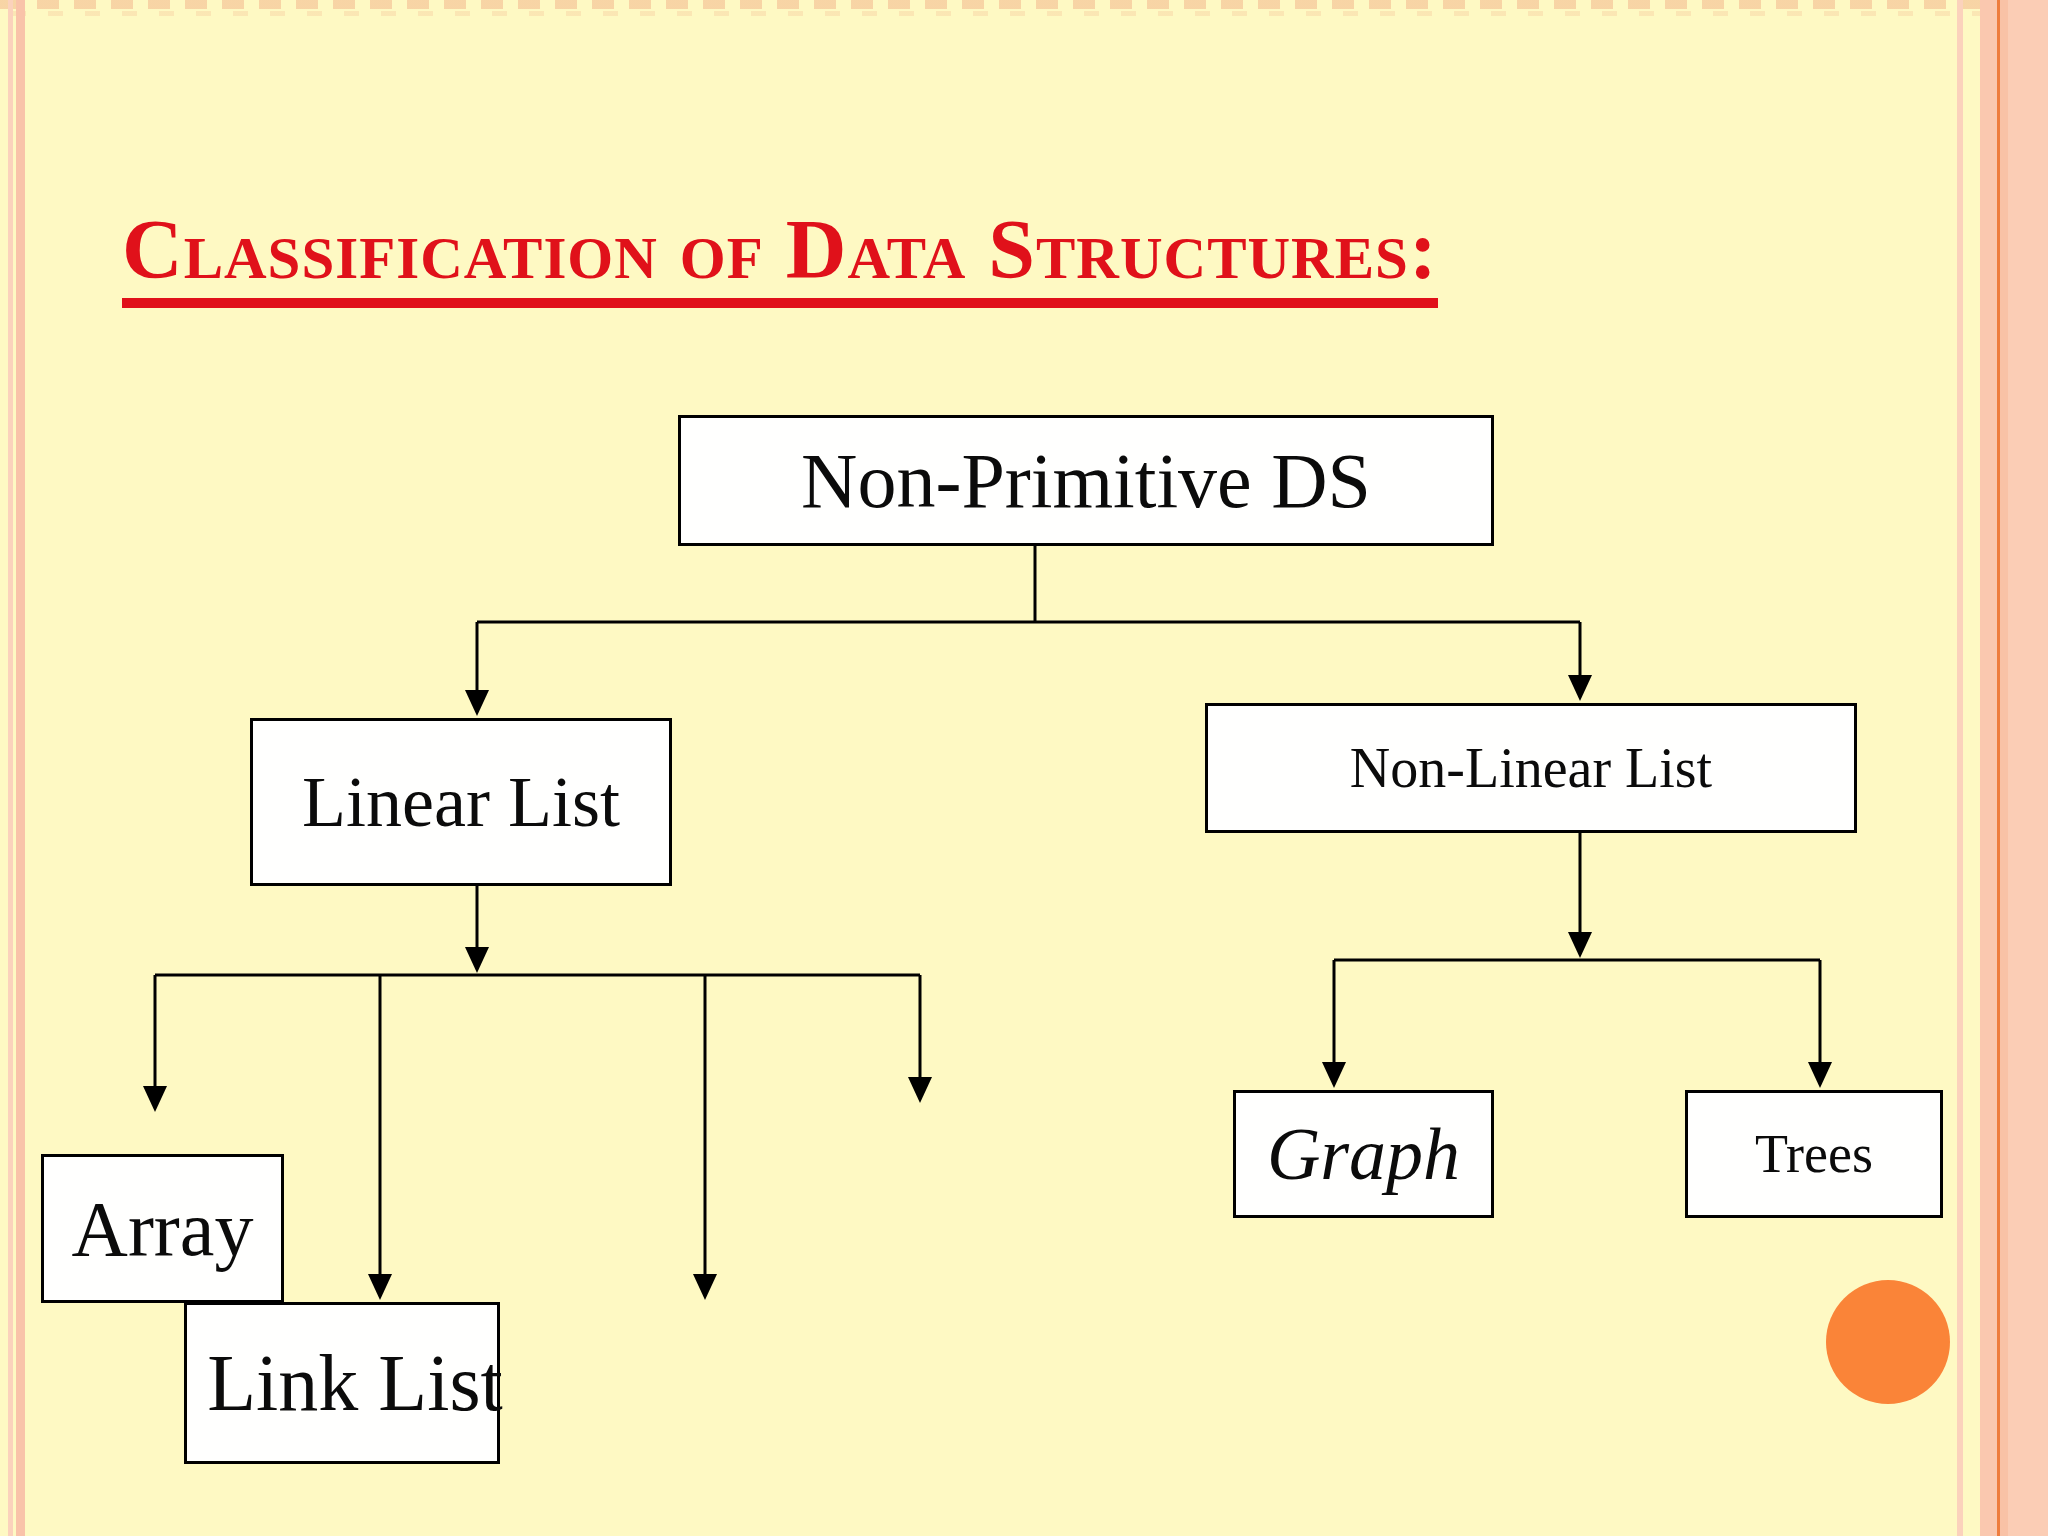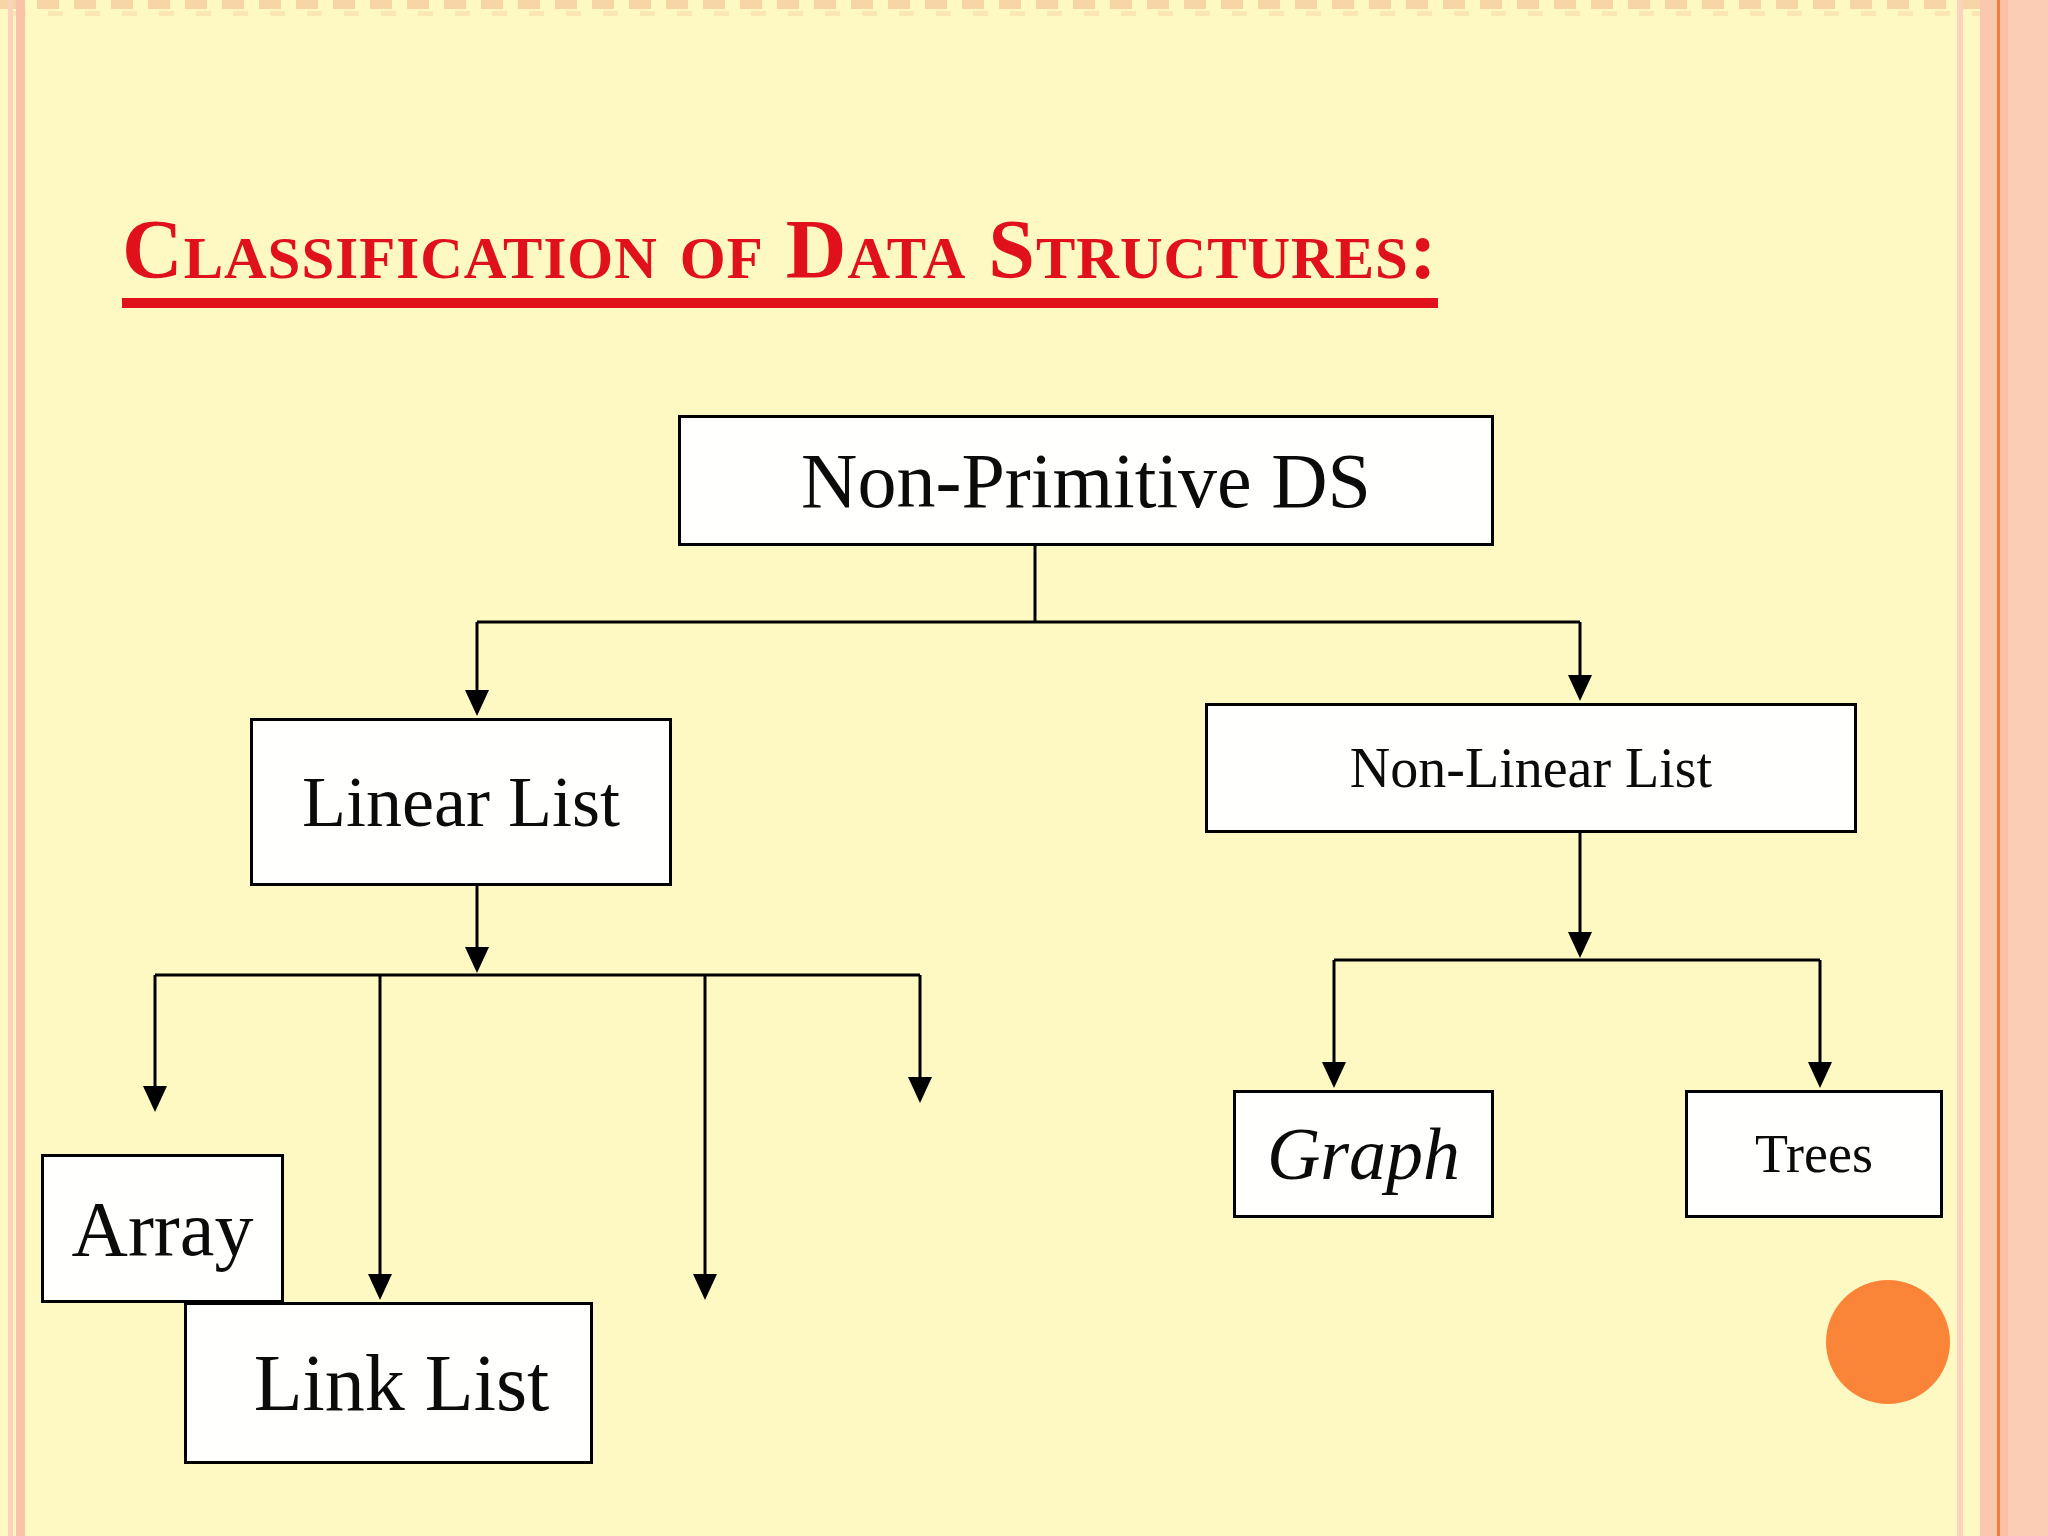--- a/index.html
+++ b/index.html
@@ -76,21 +76,21 @@
     justify-content: center;
     color: #0b0b0b;
     white-space: nowrap;
     line-height: 1;
   }
   .n-root      { left: 678px;  top: 415px;  width: 816px; height: 131px; font-size: 78px; }
   .n-linear    { left: 250px;  top: 718px;  width: 422px; height: 168px; font-size: 72px; }
   .n-nonlinear { left: 1205px; top: 703px;  width: 652px; height: 130px; font-size: 56px; }
   .n-array     { left: 41px;   top: 1114px; width: 243px; height: 149px; font-size: 78px; margin-top: 40px; }
   .n-queue     { left: 798px;  top: 1105px; width: 258px; height: 133px; font-size: 78px; }
-  .n-linklist  { left: 184px;  top: 1302px; width: 409px; height: 162px; font-size: 80px; padding-left: 26px; }
+  .n-linklist  { left: 184px;  top: 1302px; width: 316px; height: 162px; font-size: 80px; padding-left: 26px; }
   .n-stack     { left: 573px;  top: 1302px; width: 246px; height: 188px; font-size: 78px; }
   .n-graph     { left: 1233px; top: 1090px; width: 261px; height: 128px; font-size: 74px; font-style: italic; }
   .n-trees     { left: 1685px; top: 1090px; width: 258px; height: 128px; font-size: 54px; }
 </style>
 </head>
 <body>
 
 <div class="slide">
 
   <div class="top-stitch"></div>

